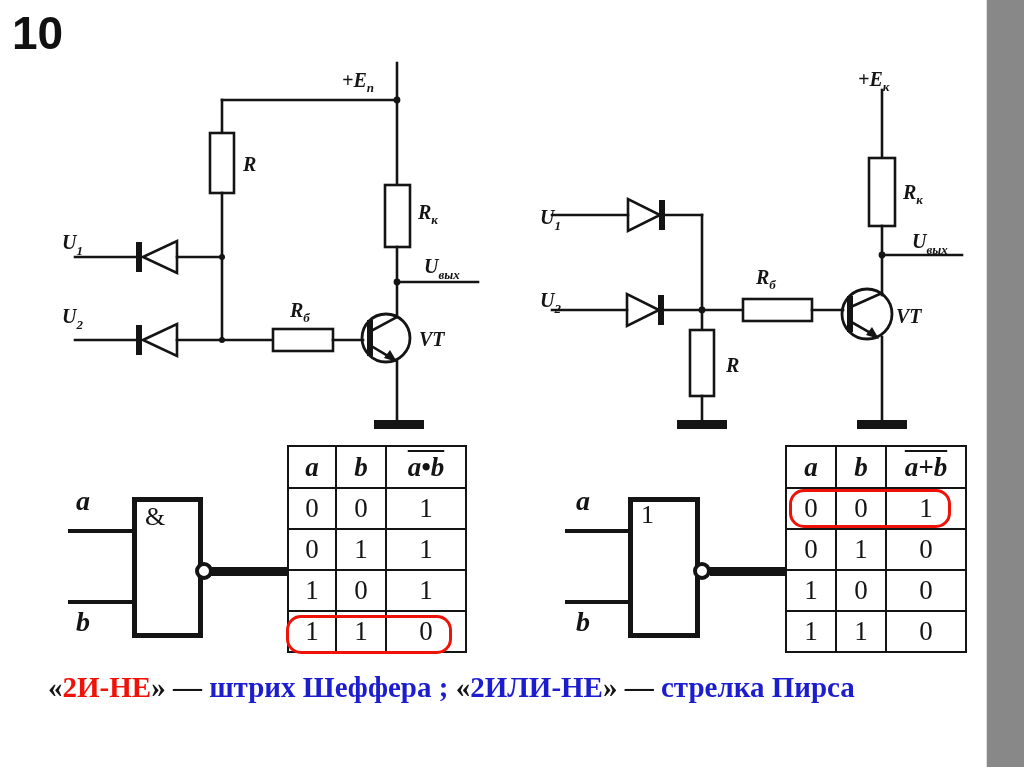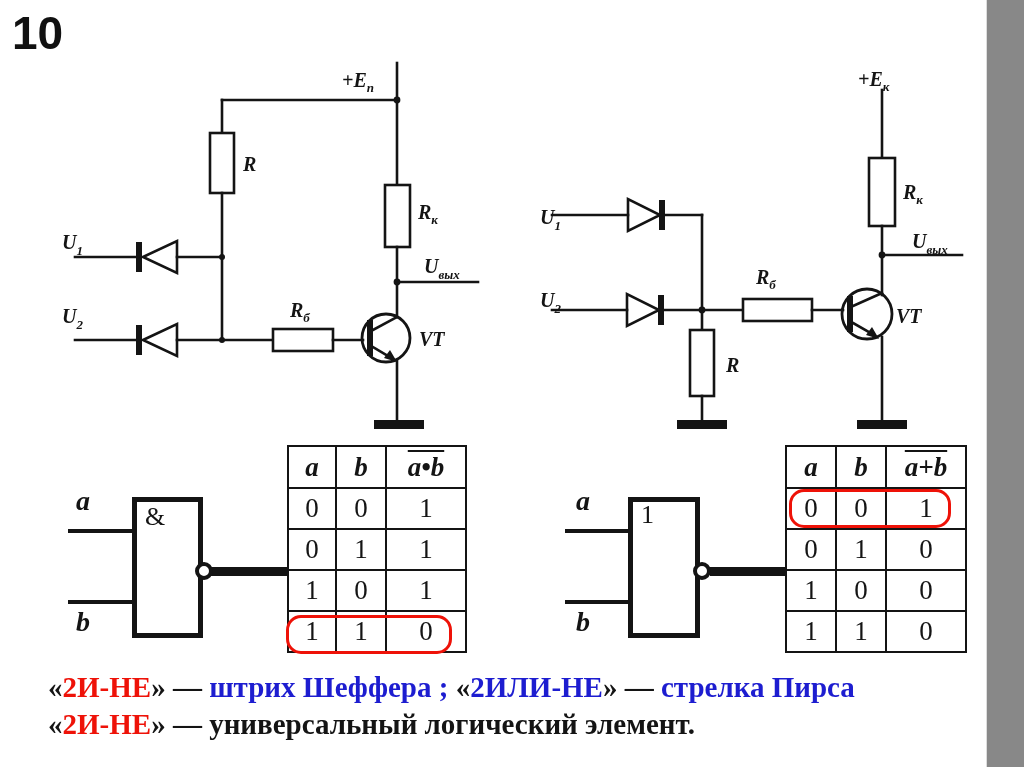--- a/index.html
+++ b/index.html
@@ -262,16 +262,15 @@
           <td>1</td>
           <td>1</td>
           <td>0</td>
         </tr>
   </tbody>
     </table>
   <div class="hl" style="left:789px;top:489px;width:156px;height:33px"></div>
 
   <div class="abs" id="footer">
     <div><span class="c-black">«</span><span class="c-red">2И-НЕ</span><span class="c-black">» — </span><span class="c-blue">штрих Шеффера </span><span class="c-blue">; </span><span class="c-black">«</span><span class="c-blue">2ИЛИ-НЕ</span><span class="c-black">» — </span><span class="c-blue">стрелка Пирса</span></div>
-    <div><span class="c-black">«</span><span class="c-red">2И-НЕ</span><span class="c-black">» — </span><span class="c-black">универсальный логический элемент.</span></div>
   </div>
 
 </div>
 
 </body></html>

